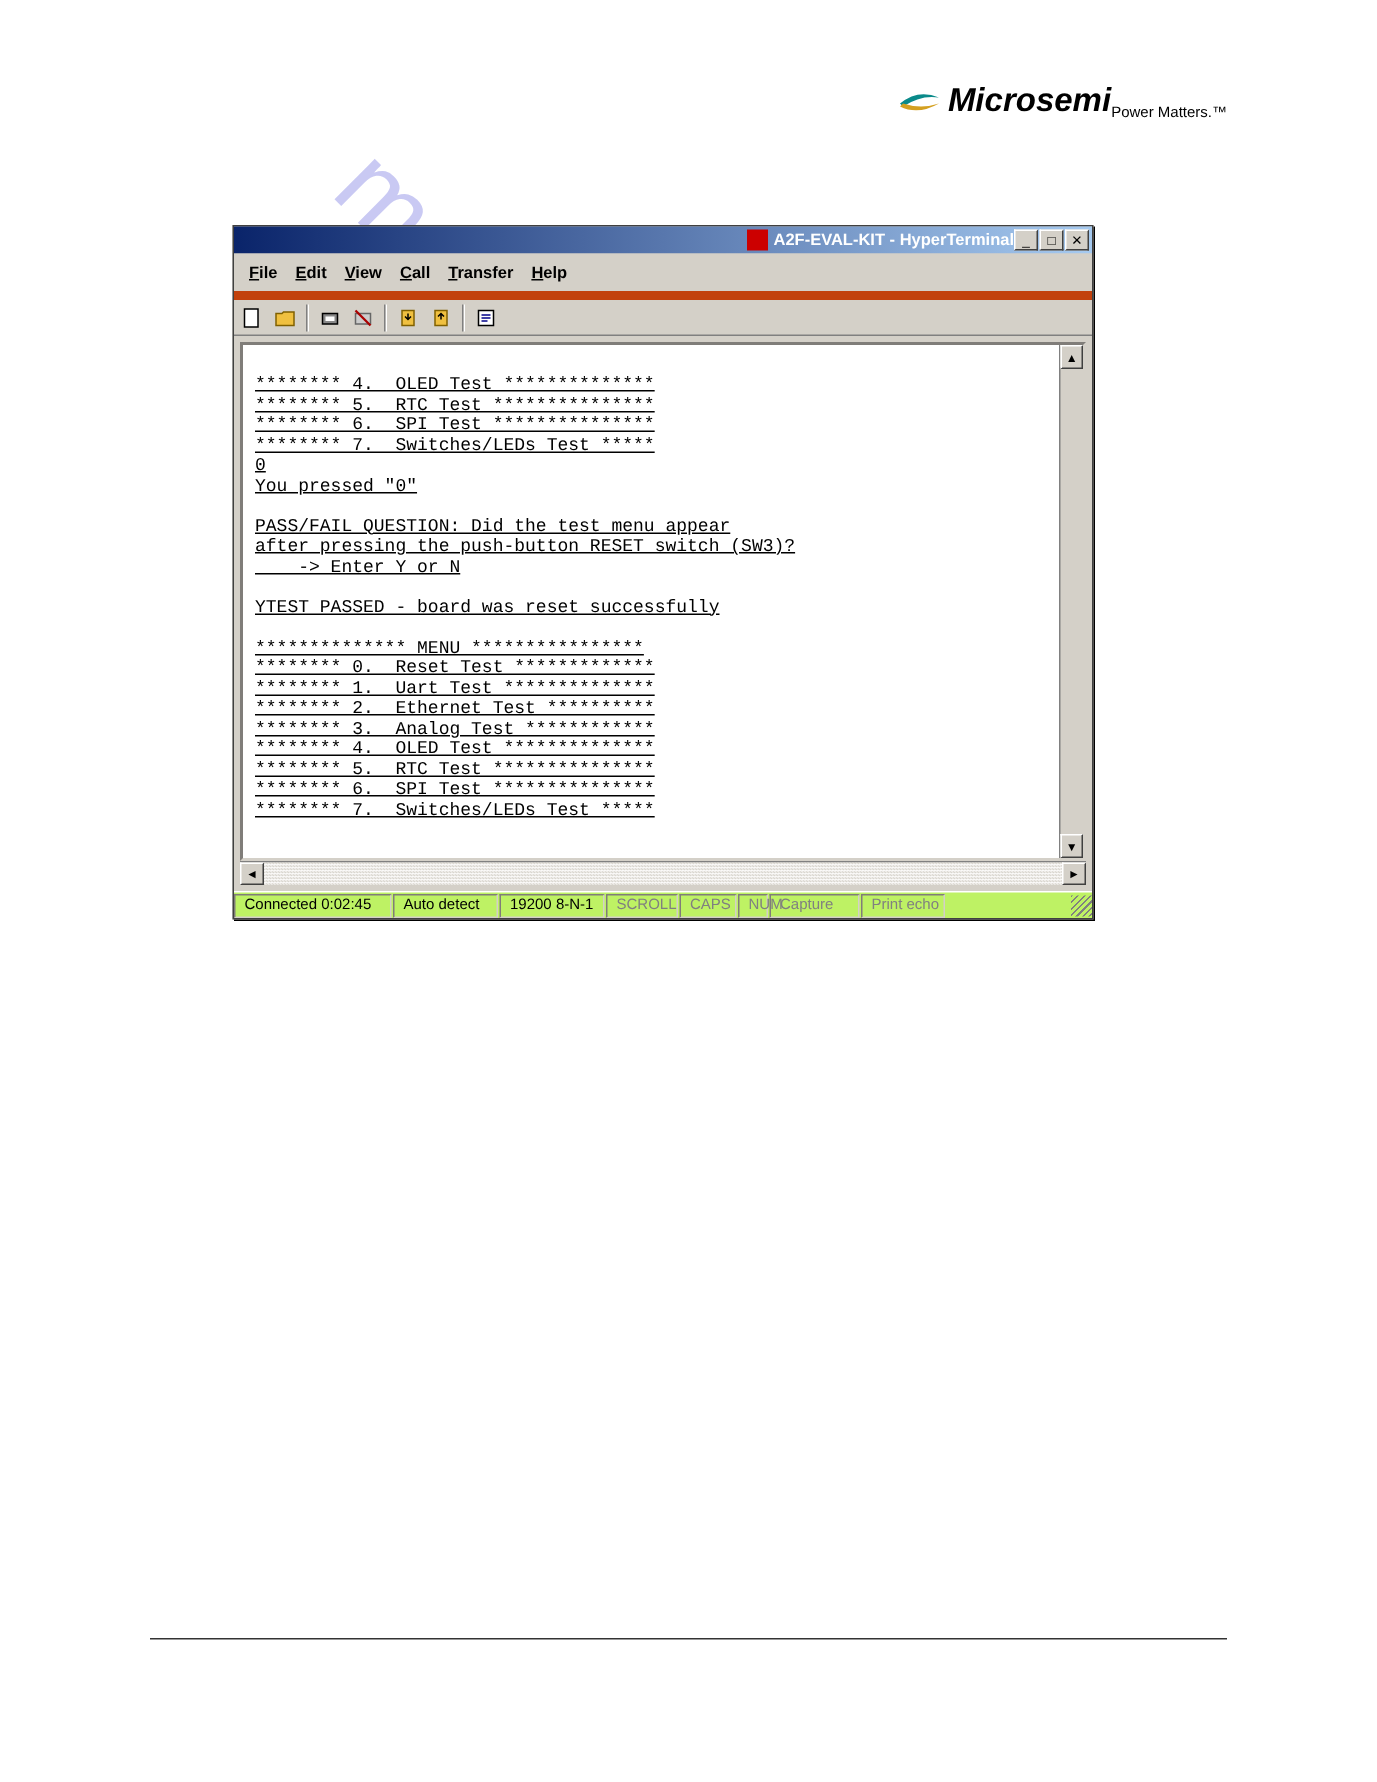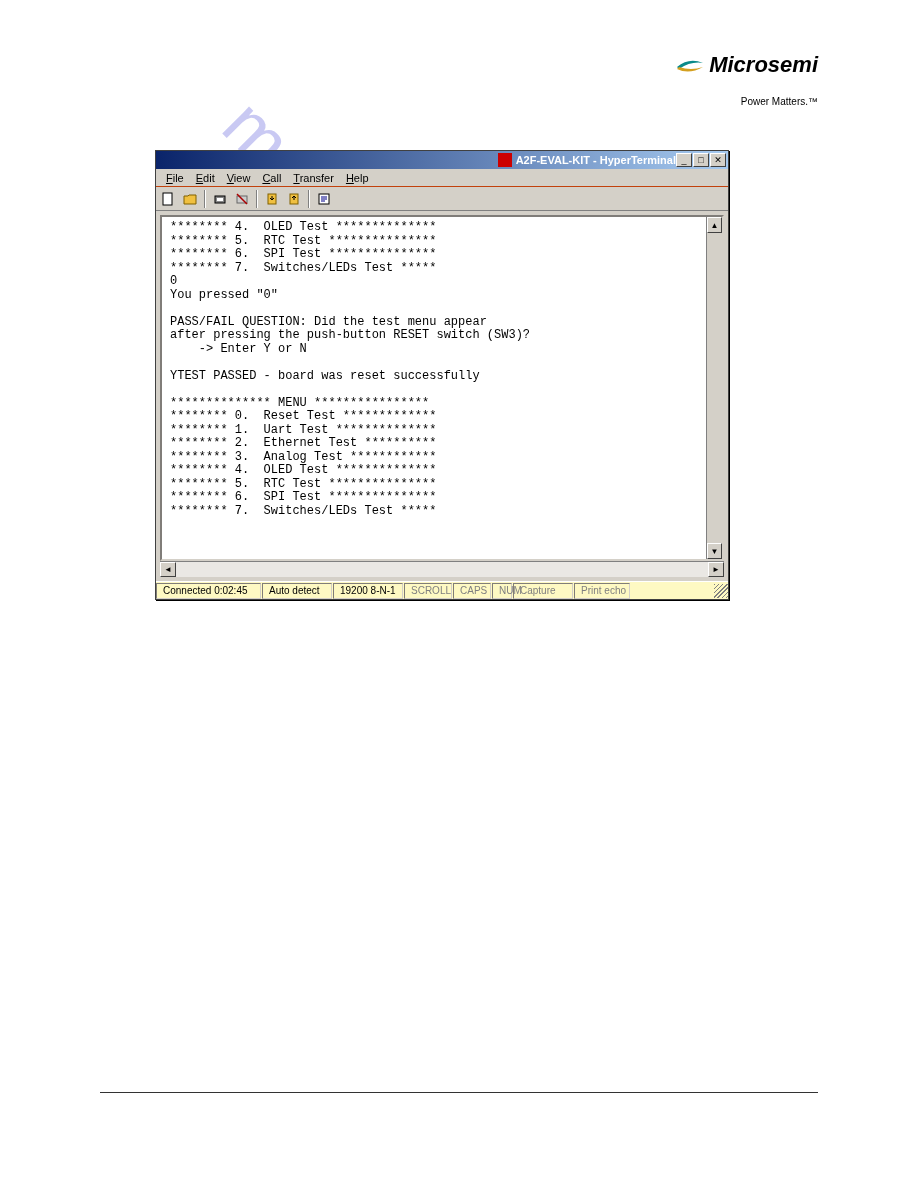--- a/index.html
+++ b/index.html
@@ -13,22 +13,22 @@
   .page {
     width: 918px;
     height: 1188px;
     position: relative;
   }
   .header-logo {
     position: absolute;
     top: 52px;
     right: 100px;
     display: flex;
-    flex-direction: column;
-    align-items: flex-end;
+    flex-direction: row;
+    align-items: center;
   }
   .logo-row {
     display: flex;
     align-items: center;
     gap: 4px;
   }
   .logo-swirl {
     width: 30px;
     height: 24px;
     position: relative;
@@ -104,28 +104,29 @@
     border-right-color: #404040;
     border-bottom-color: #404040;
     display: flex;
     align-items: center;
     justify-content: center;
     font-size: 9px;
     font-family: Arial;
     cursor: pointer;
   }
   .menubar {
-    height: 18px;
+    height: 31px;
     background: #d4d0c8;
     display: flex;
     align-items: center;
     padding: 0 4px;
     font-size: 11px;
     font-family: Tahoma, sans-serif;
-    border-bottom: 1px solid #c2410c;
+    border-bottom: 6px solid #c2410c;
+    font-weight: bold;
   }
   .menu-item {
     padding: 1px 6px;
     cursor: pointer;
   }
   .menu-item u {
     text-decoration: underline;
   }
   .toolbar {
     height: 24px;
@@ -157,28 +158,29 @@
     padding: 4px;
   }
   .terminal-frame {
     border: 2px inset #d4d0c8;
     background: #fff;
     position: relative;
     display: flex;
   }
   .terminal-content {
     flex: 1;
-    padding: 4px 8px;
+    padding: 20px 8px;
     font-family: "Courier New", monospace;
     font-size: 12px;
     line-height: 13.5px;
     white-space: pre;
     color: #000;
     overflow: hidden;
     height: 342px;
+    text-decoration: underline;
   }
   .term-scrollbar {
     width: 16px;
     background: #d4d0c8;
     border-left: 1px solid #808080;
     position: relative;
   }
   .scroll-btn {
     width: 15px;
     height: 16px;
@@ -212,21 +214,21 @@
     align-items: center;
     justify-content: center;
     font-size: 8px;
   }
   .h-scroll-track {
     flex: 1;
     background: repeating-conic-gradient(#d4d0c8 0% 25%, #fff 0% 50%) 50% / 2px 2px;
   }
   .statusbar {
     height: 18px;
-    background: #fef9c3;
+    background: #bef264;
     display: flex;
     align-items: center;
     font-size: 10px;
     font-family: Tahoma, sans-serif;
     border-top: 1px solid #fff;
   }
   .status-cell {
     border: 1px inset #d4d0c8;
     padding: 1px 6px;
     height: 16px;

